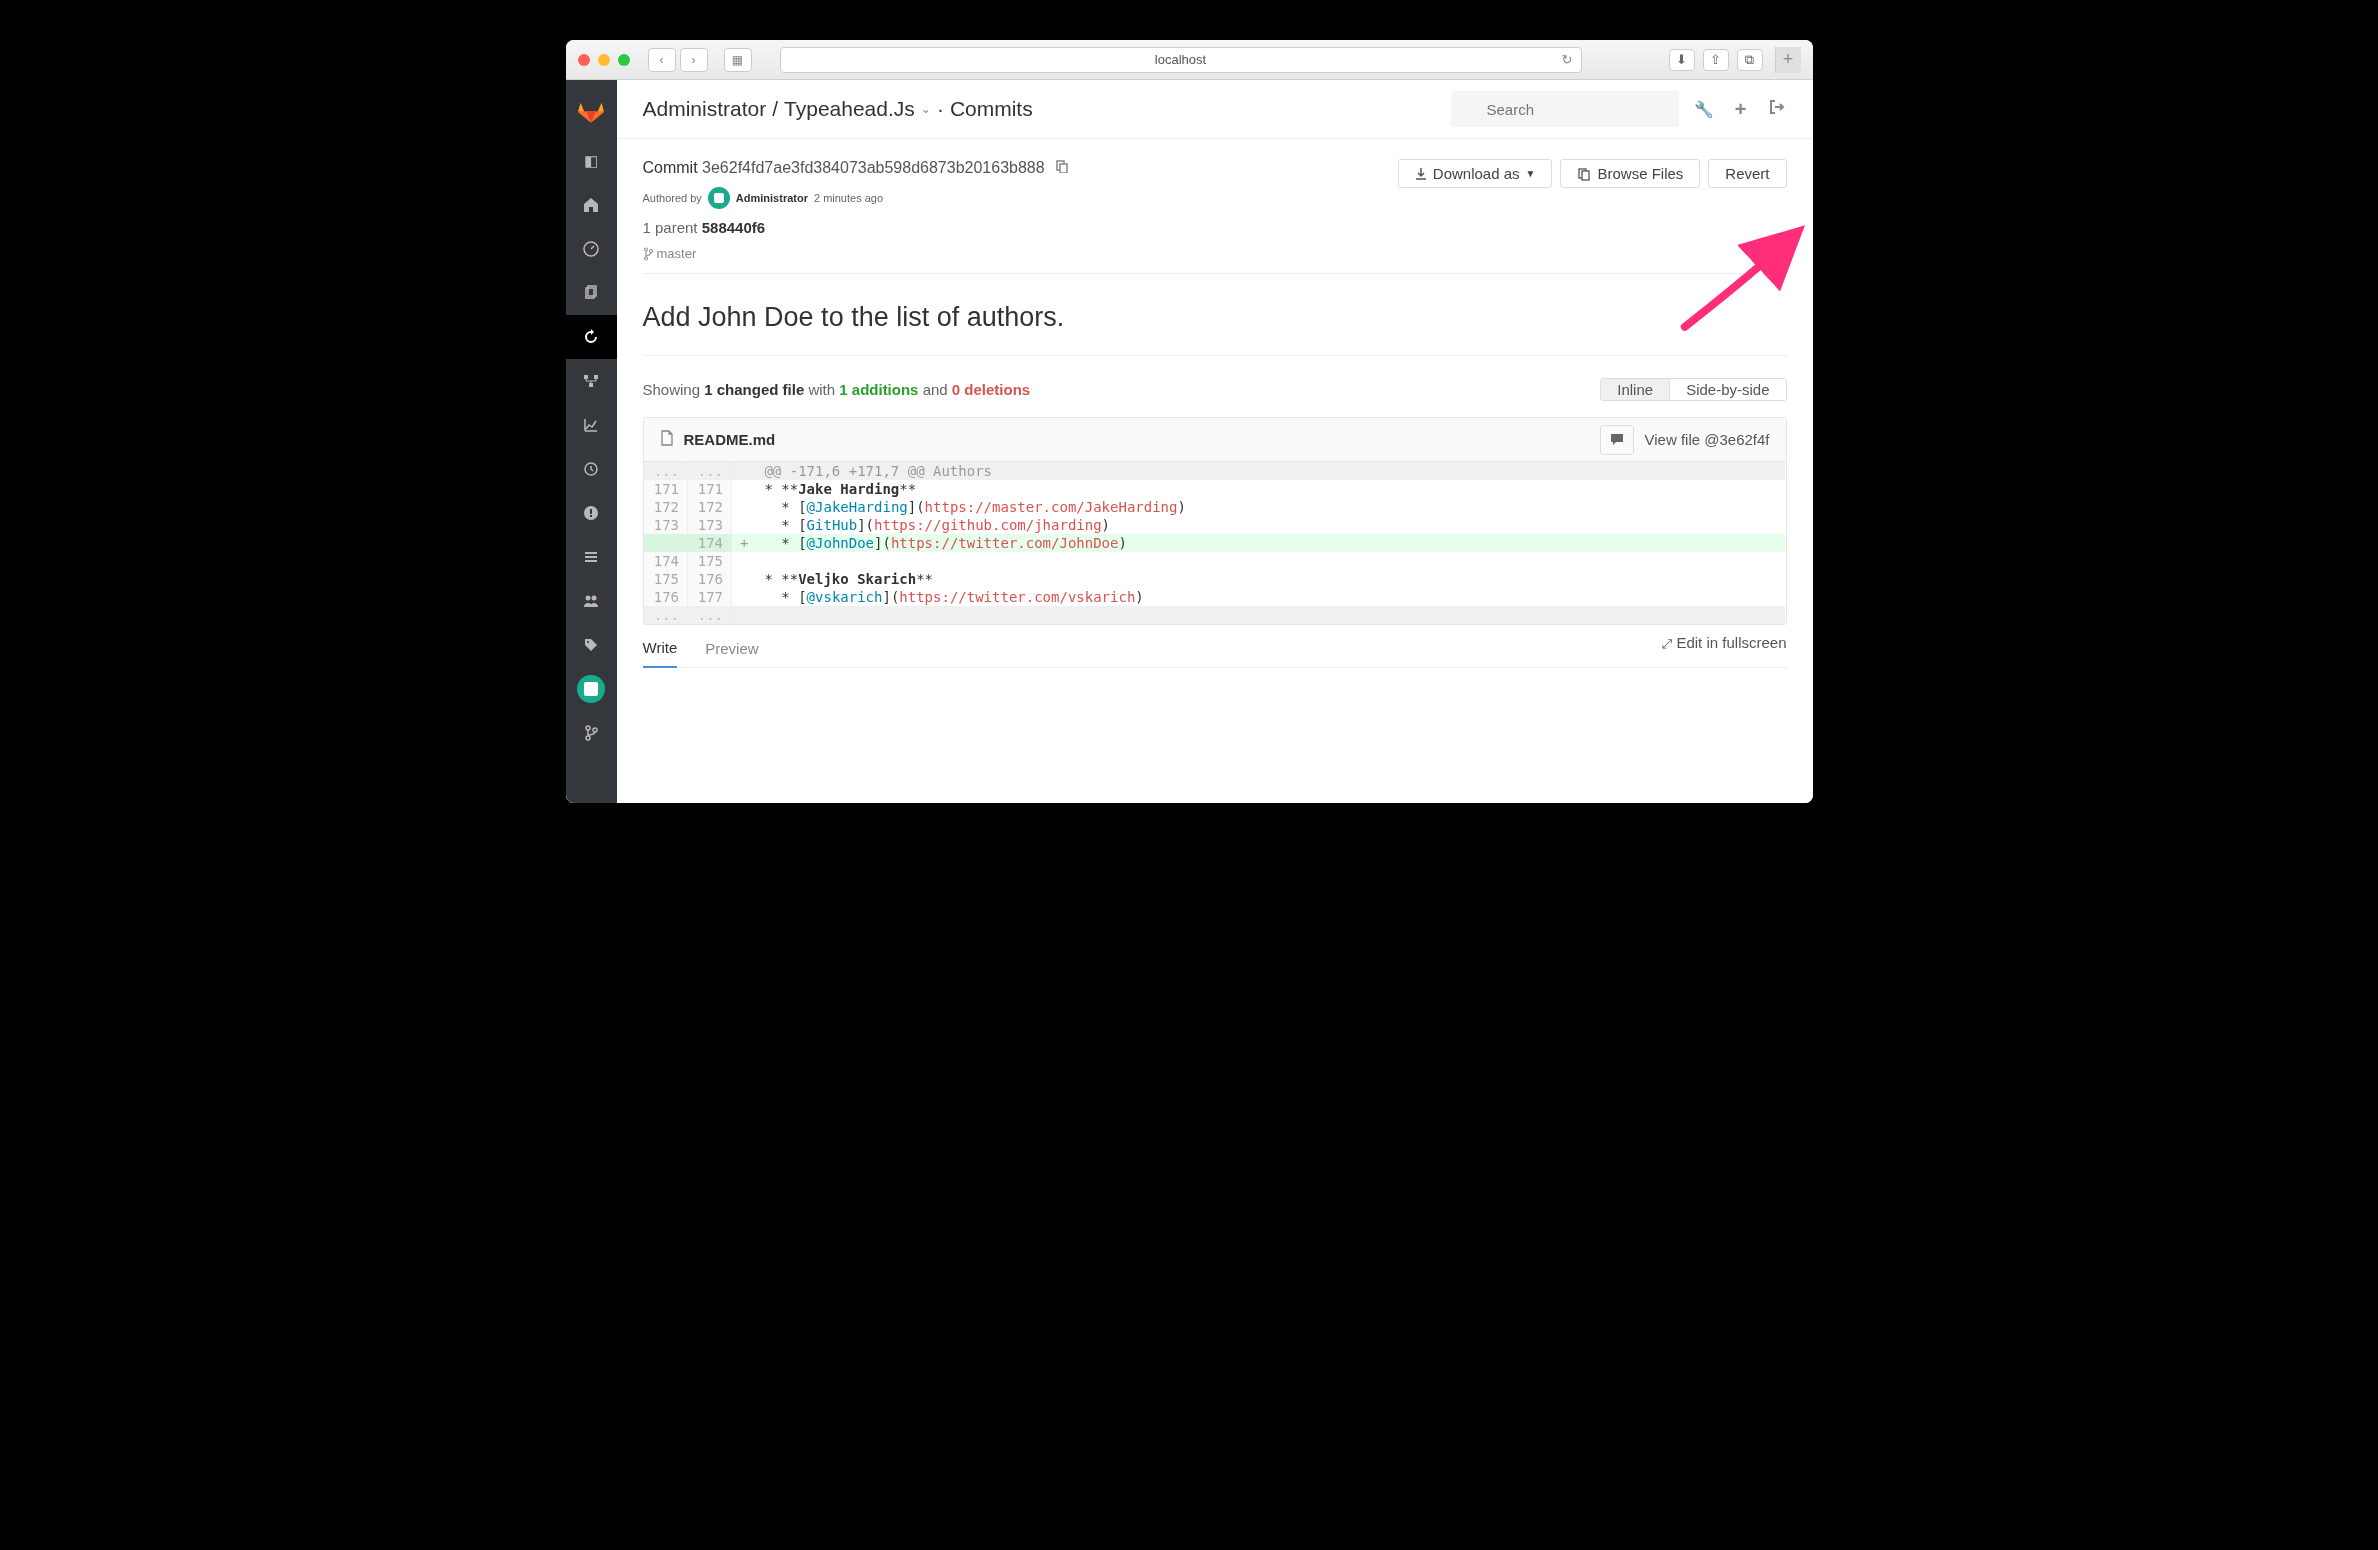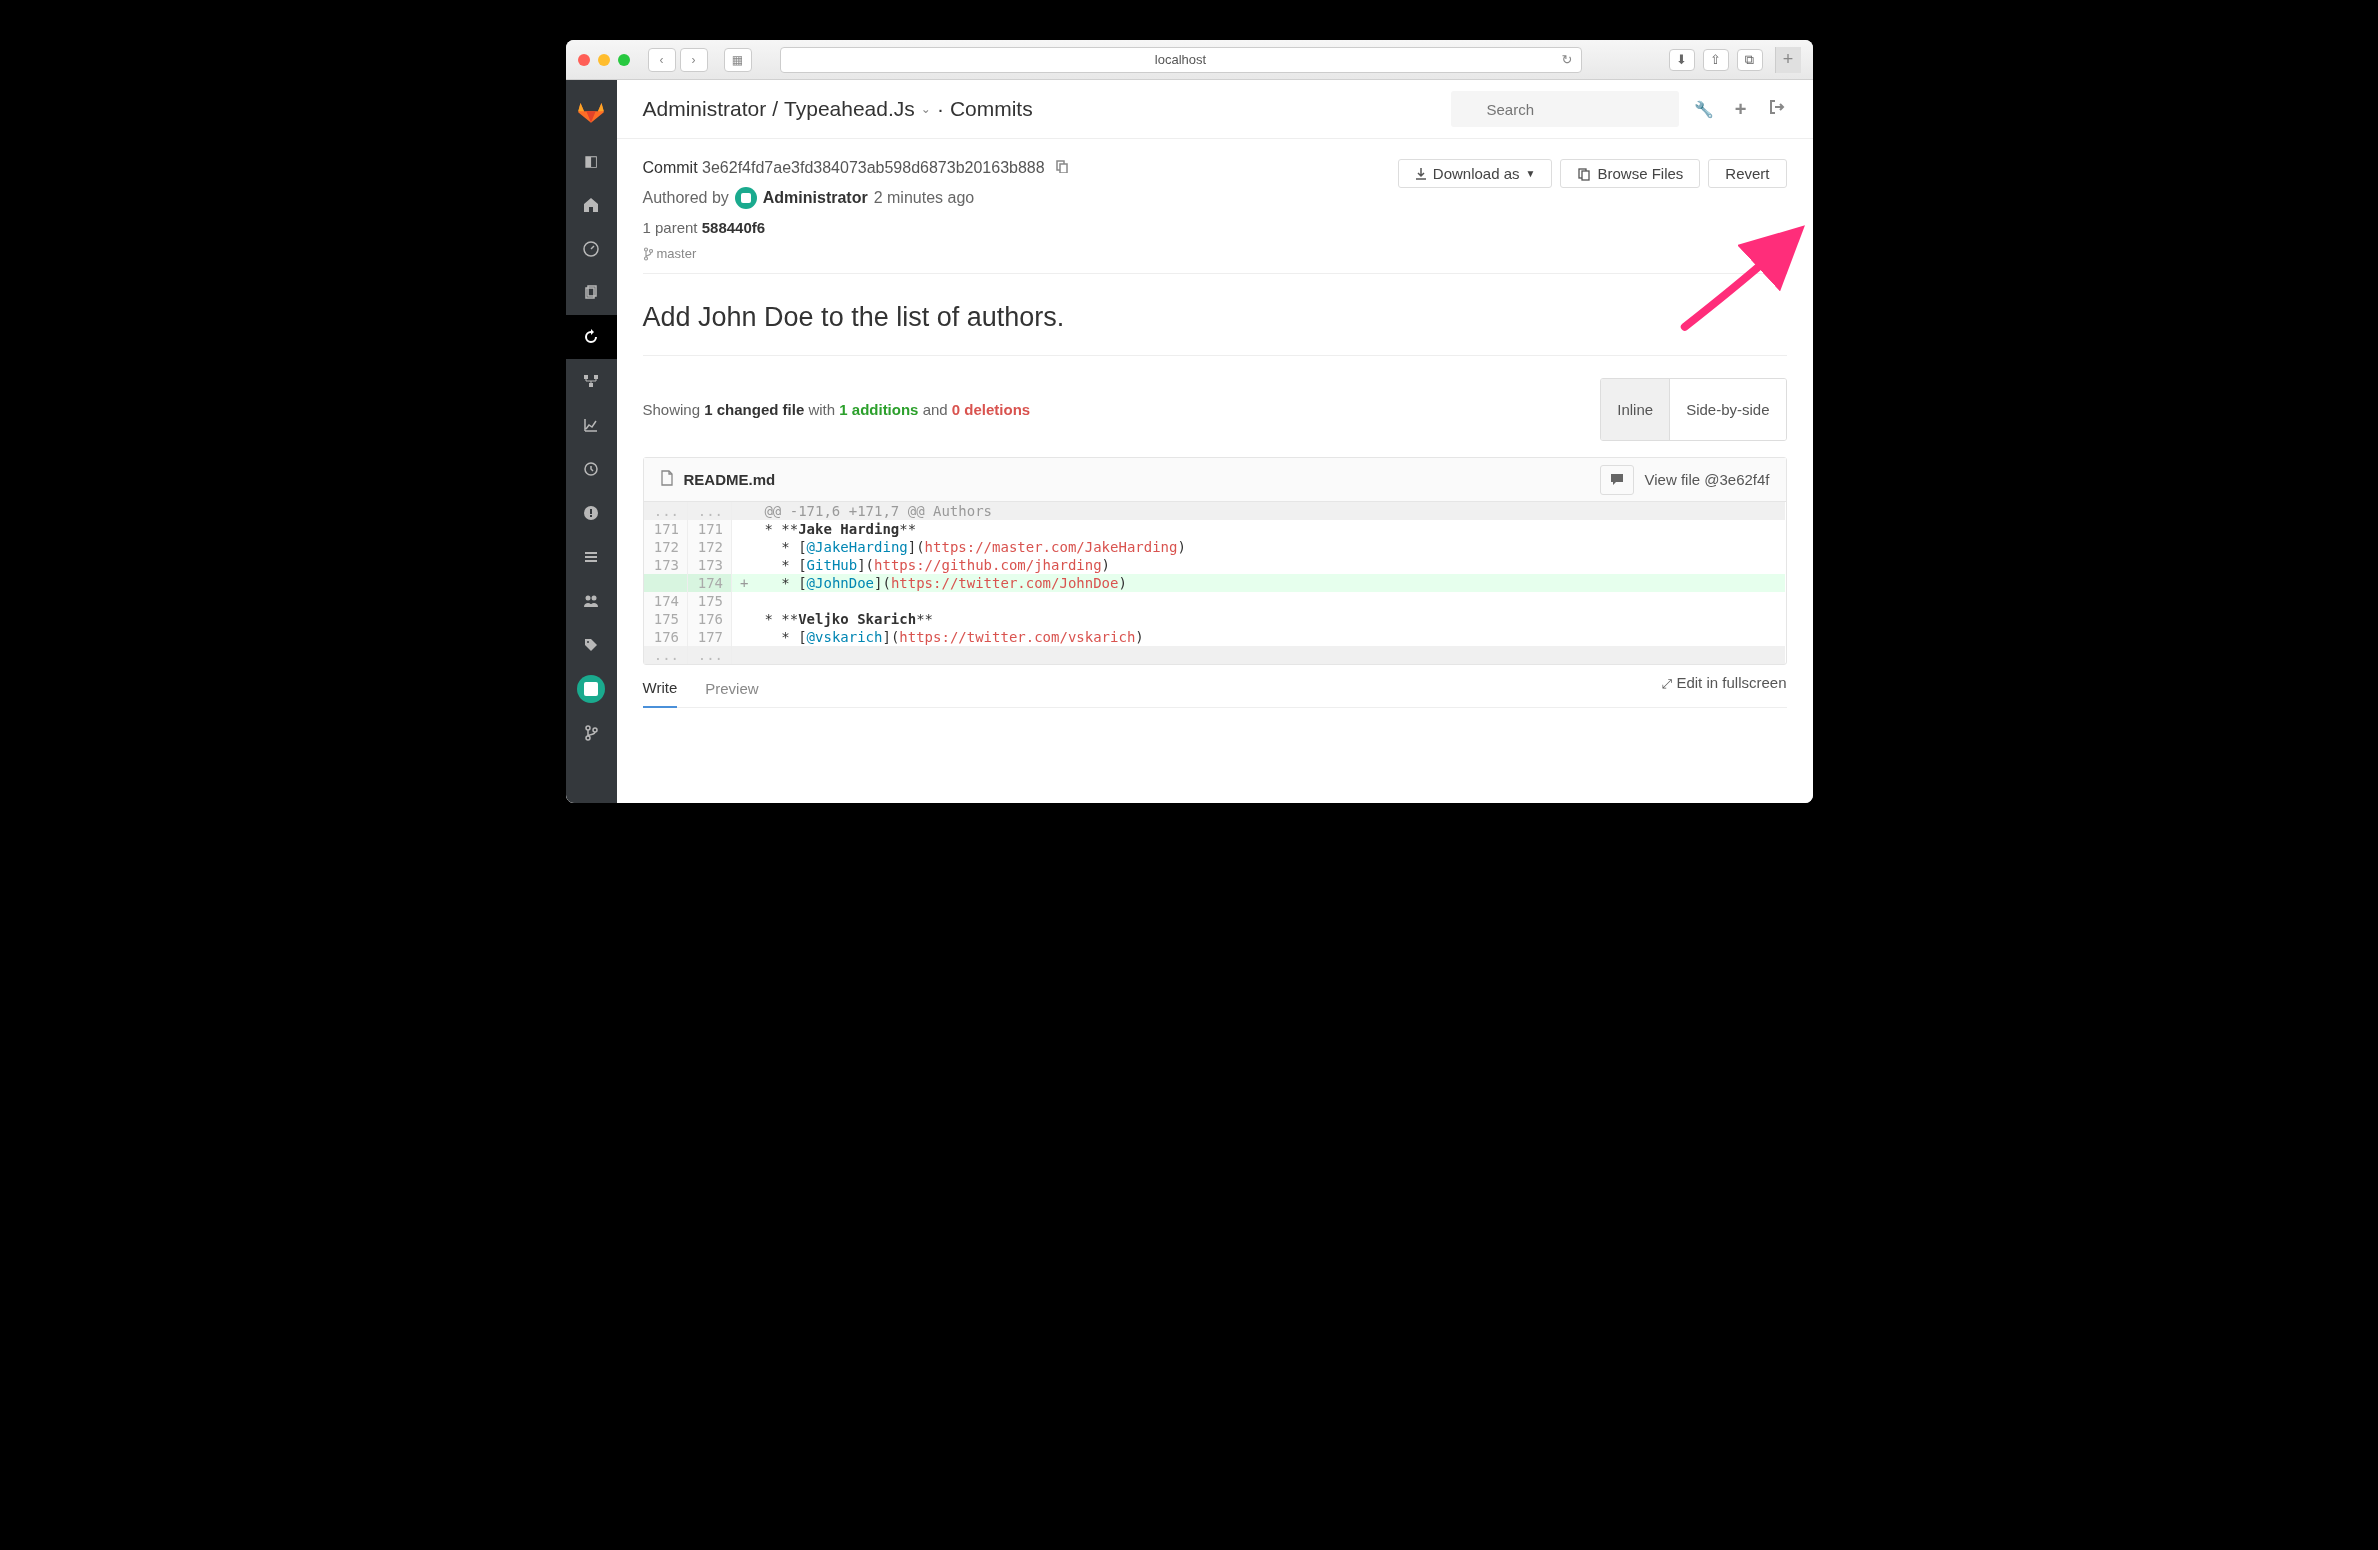--- a/index.html
+++ b/index.html
@@ -40,41 +40,41 @@
 .search-wrap::before { content: '🔍'; position: absolute; left: 12px; top: 8px; color: #bbb; font-size: 14px; filter: grayscale(1); opacity: 0.6; }
 .hdr-icon { color: #888; font-size: 16px; cursor: pointer; width: 20px; text-align: center; }
 
 .page-body { padding: 20px 26px; }
 
 .commit-header { display: flex; align-items: flex-start; gap: 12px; margin-bottom: 12px; }
 .commit-info { flex: 1; }
 .commit-line { font-size: 16px; color: #333; margin-bottom: 10px; }
 .commit-hash { color: #555; }
 .copy-icon { color: #888; margin-left: 6px; cursor: pointer; font-size: 14px; }
-.author-line { font-size: 16px; color: #666; display: flex; align-items: center; gap: 6px; margin-bottom: 10px; }
+.author-line { font-size: 11px; color: #666; display: flex; align-items: center; gap: 6px; margin-bottom: 10px; }
 .author-avatar { width: 22px; height: 22px; border-radius: 50%; background: #1aaa8e; display:flex; align-items:center; justify-content:center;}
 .author-avatar::before { content:''; width:10px; height:10px; background:#fff; border-radius:2px;}
 .author-name { font-weight: 600; color: #333; }
 .parent-line { font-size: 15px; color: #666; margin-bottom: 10px; }
 .parent-hash { font-weight: 600; color: #333; }
 .branch-line { font-size: 13px; color: #888; display: flex; align-items: center; gap: 4px; }
 
 .action-buttons { display: flex; gap: 8px; }
 .btn { height: 29px; padding: 0 16px; border: 1px solid #ddd; background: #fff; border-radius: 3px; font-size: 15px; color: #444; display: flex; align-items: center; gap: 6px; cursor: pointer; }
 
 .commit-title { font-size: 27px; color: #333; margin: 28px 0 22px; font-weight: 400; }
 .hr { border: none; border-top: 1px solid #eee; margin: 0; }
 
 .changes-row { display: flex; align-items: center; justify-content: space-between; margin: 22px 0 16px; }
 .changes-text { font-size: 15px; color: #666; }
 .changes-text strong { color: #333; }
 .additions { color: #2ca02c; font-weight: 600; }
 .deletions { color: #d9534f; font-weight: 600; }
 .view-toggle { display: flex; border: 1px solid #ddd; border-radius: 3px; overflow: hidden; }
-.view-toggle .vt { padding: 22px 16px; font-size: 15px; color: #555; cursor: pointer; background: #fff; }
+.view-toggle .vt { padding: 2px 16px; font-size: 15px; color: #555; cursor: pointer; background: #fff; }
 .view-toggle .vt.active { background: #f0f0f0; }
 .view-toggle .vt + .vt { border-left: 1px solid #ddd; }
 
 .diff-box { border: 1px solid #e5e5e5; border-radius: 3px; }
 .diff-header { height: 44px; background: #fafafa; border-bottom: 1px solid #e5e5e5; display: flex; align-items: center; padding: 0 16px; gap: 10px; }
 .file-icon { color: #888; }
 .file-name { font-size: 15px; font-weight: 600; color: #333; flex: 1; }
 .diff-actions { display: flex; align-items: center; gap: 10px; }
 .comment-btn { width: 34px; height: 30px; border: 1px solid #ddd; border-radius: 3px; display: flex; align-items: center; justify-content: center; color: #666; cursor: pointer; }
 .view-file-link { font-size: 15px; color: #555; }

